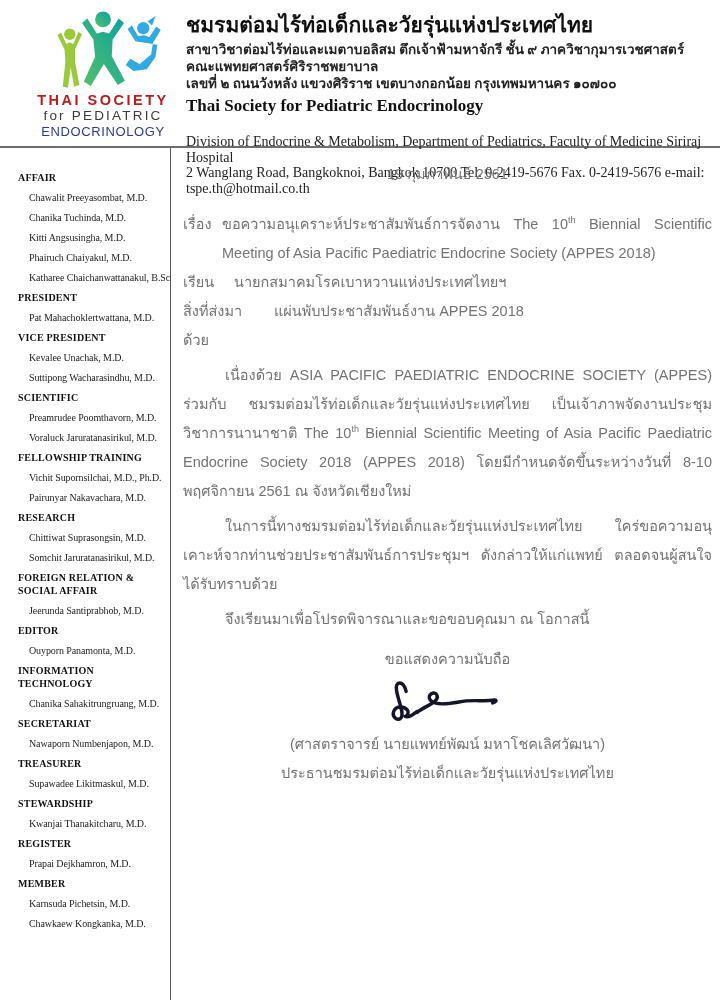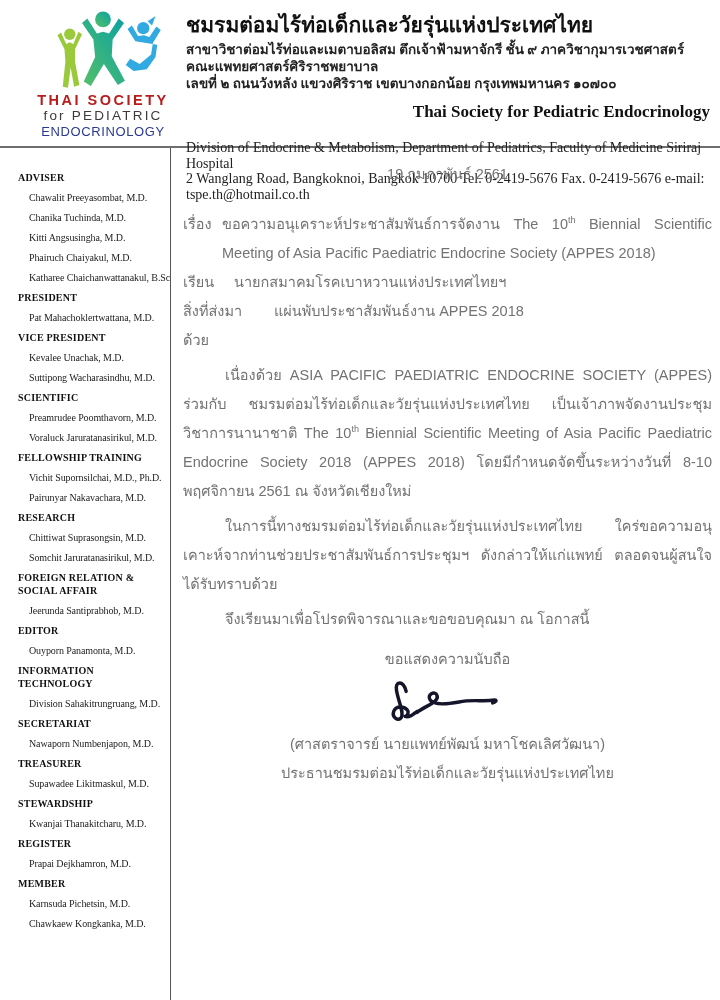--- a/index.html
+++ b/index.html
@@ -12,21 +12,21 @@
   
   .letterhead { display:flex; padding:8px 10px 0 32px; height:146px; }
   .logo-block { width:142px; flex:0 0 142px; text-align:center; }
   .logo-block svg.kids { display:block; width:138px; height:84px; margin:0 auto; }
   .logo-t1 { font-family:"Liberation Sans", sans-serif; font-weight:bold; font-size:14.5px; letter-spacing:2.5px; color:#b91c1c; line-height:16px; }
   .logo-t2 { font-family:"Liberation Sans", sans-serif; font-size:13.5px; letter-spacing:2.2px; color:#3b3b3c; line-height:16px; }
   .logo-t3 { font-family:"Liberation Sans", sans-serif; font-weight:normal; font-size:13px; letter-spacing:0.6px; color:#2b3990; line-height:16px; }
   .head-text { flex:1; padding-left:12px; padding-top:4px; }
   .thai-title { font-weight:bold; font-size:21px; line-height:26px; color:#111; }
   .thai-sub { font-weight:bold; font-size:13.5px; line-height:17px; color:#222; margin-top:3px; }
-  .eng-title { font-weight:bold; font-size:17px; line-height:21px; color:#111; margin-top:9px;text-align:right; }
+  .eng-title { font-weight:bold; font-size:17px; line-height:21px; color:#111; margin-top:3px; }
   .eng-sub { font-size:14px; line-height:15.5px; color:#222; margin-top:18px; }
   
   .hrule { border-top:2px solid #6e6e6e; }
   .content { display:flex; height:852px; }
   .sidebar {
     width:171px; flex:0 0 171px; border-right:1px solid #555;
     padding:16px 4px 0 18px; overflow:hidden;
   }
   .sb-title { font-weight:bold; font-size:10px; letter-spacing:.2px; color:#111; line-height:13px; margin:7px 0; }
   .sb-member { font-size:10px; letter-spacing:-.1px; color:#222; line-height:13px; margin:7px 0 7px 11px; white-space:nowrap; }
@@ -101,21 +101,21 @@
         <span>2 Wanglang Road, Bangkoknoi, Bangkok 10700  Tel. 0-2419-5676  Fax. 0-2419-5676   e-mail: tspe.th@hotmail.co.th</span>
       </div>
     </div>
   </div>
 
   <div class="hrule"></div>
 
   <div class="content">
 
     <aside class="sidebar">
-        <div class="sb-title">ADVISER</div>
+        <div class="sb-title">AFFAIR</div>
         <div class="sb-member">Chawalit Preeyasombat, M.D.</div>
         <div class="sb-member">Chanika Tuchinda, M.D.</div>
         <div class="sb-member">Kitti Angsusingha, M.D.</div>
         <div class="sb-member">Phairuch Chaiyakul, M.D.</div>
         <div class="sb-member">Katharee Chaichanwattanakul, B.Sc.</div>
         <div class="sb-title">PRESIDENT</div>
         <div class="sb-member">Pat Mahachoklertwattana, M.D.</div>
         <div class="sb-title">VICE PRESIDENT</div>
         <div class="sb-member">Kevalee Unachak, M.D.</div>
         <div class="sb-member">Suttipong Wacharasindhu, M.D.</div>
@@ -126,21 +126,21 @@
         <div class="sb-member">Vichit Supornsilchai, M.D., Ph.D.</div>
         <div class="sb-member">Pairunyar Nakavachara, M.D.</div>
         <div class="sb-title">RESEARCH</div>
         <div class="sb-member">Chittiwat Suprasongsin, M.D.</div>
         <div class="sb-member">Somchit Jaruratanasirikul, M.D.</div>
         <div class="sb-title">FOREIGN RELATION &amp; SOCIAL AFFAIR</div>
         <div class="sb-member">Jeerunda Santiprabhob, M.D.</div>
         <div class="sb-title">EDITOR</div>
         <div class="sb-member">Ouyporn Panamonta, M.D.</div>
         <div class="sb-title">INFORMATION TECHNOLOGY</div>
-        <div class="sb-member">Division Sahakitrungruang, M.D.</div>
+        <div class="sb-member">Chanika Sahakitrungruang, M.D.</div>
         <div class="sb-title">SECRETARIAT</div>
         <div class="sb-member">Nawaporn Numbenjapon, M.D.</div>
         <div class="sb-title">TREASURER</div>
         <div class="sb-member">Supawadee Likitmaskul, M.D.</div>
         <div class="sb-title">STEWARDSHIP</div>
         <div class="sb-member">Kwanjai Thanakitcharu, M.D.</div>
         <div class="sb-title">REGISTER</div>
         <div class="sb-member">Prapai Dejkhamron, M.D.</div>
         <div class="sb-title">MEMBER</div>
         <div class="sb-member">Karnsuda Pichetsin, M.D.</div>

